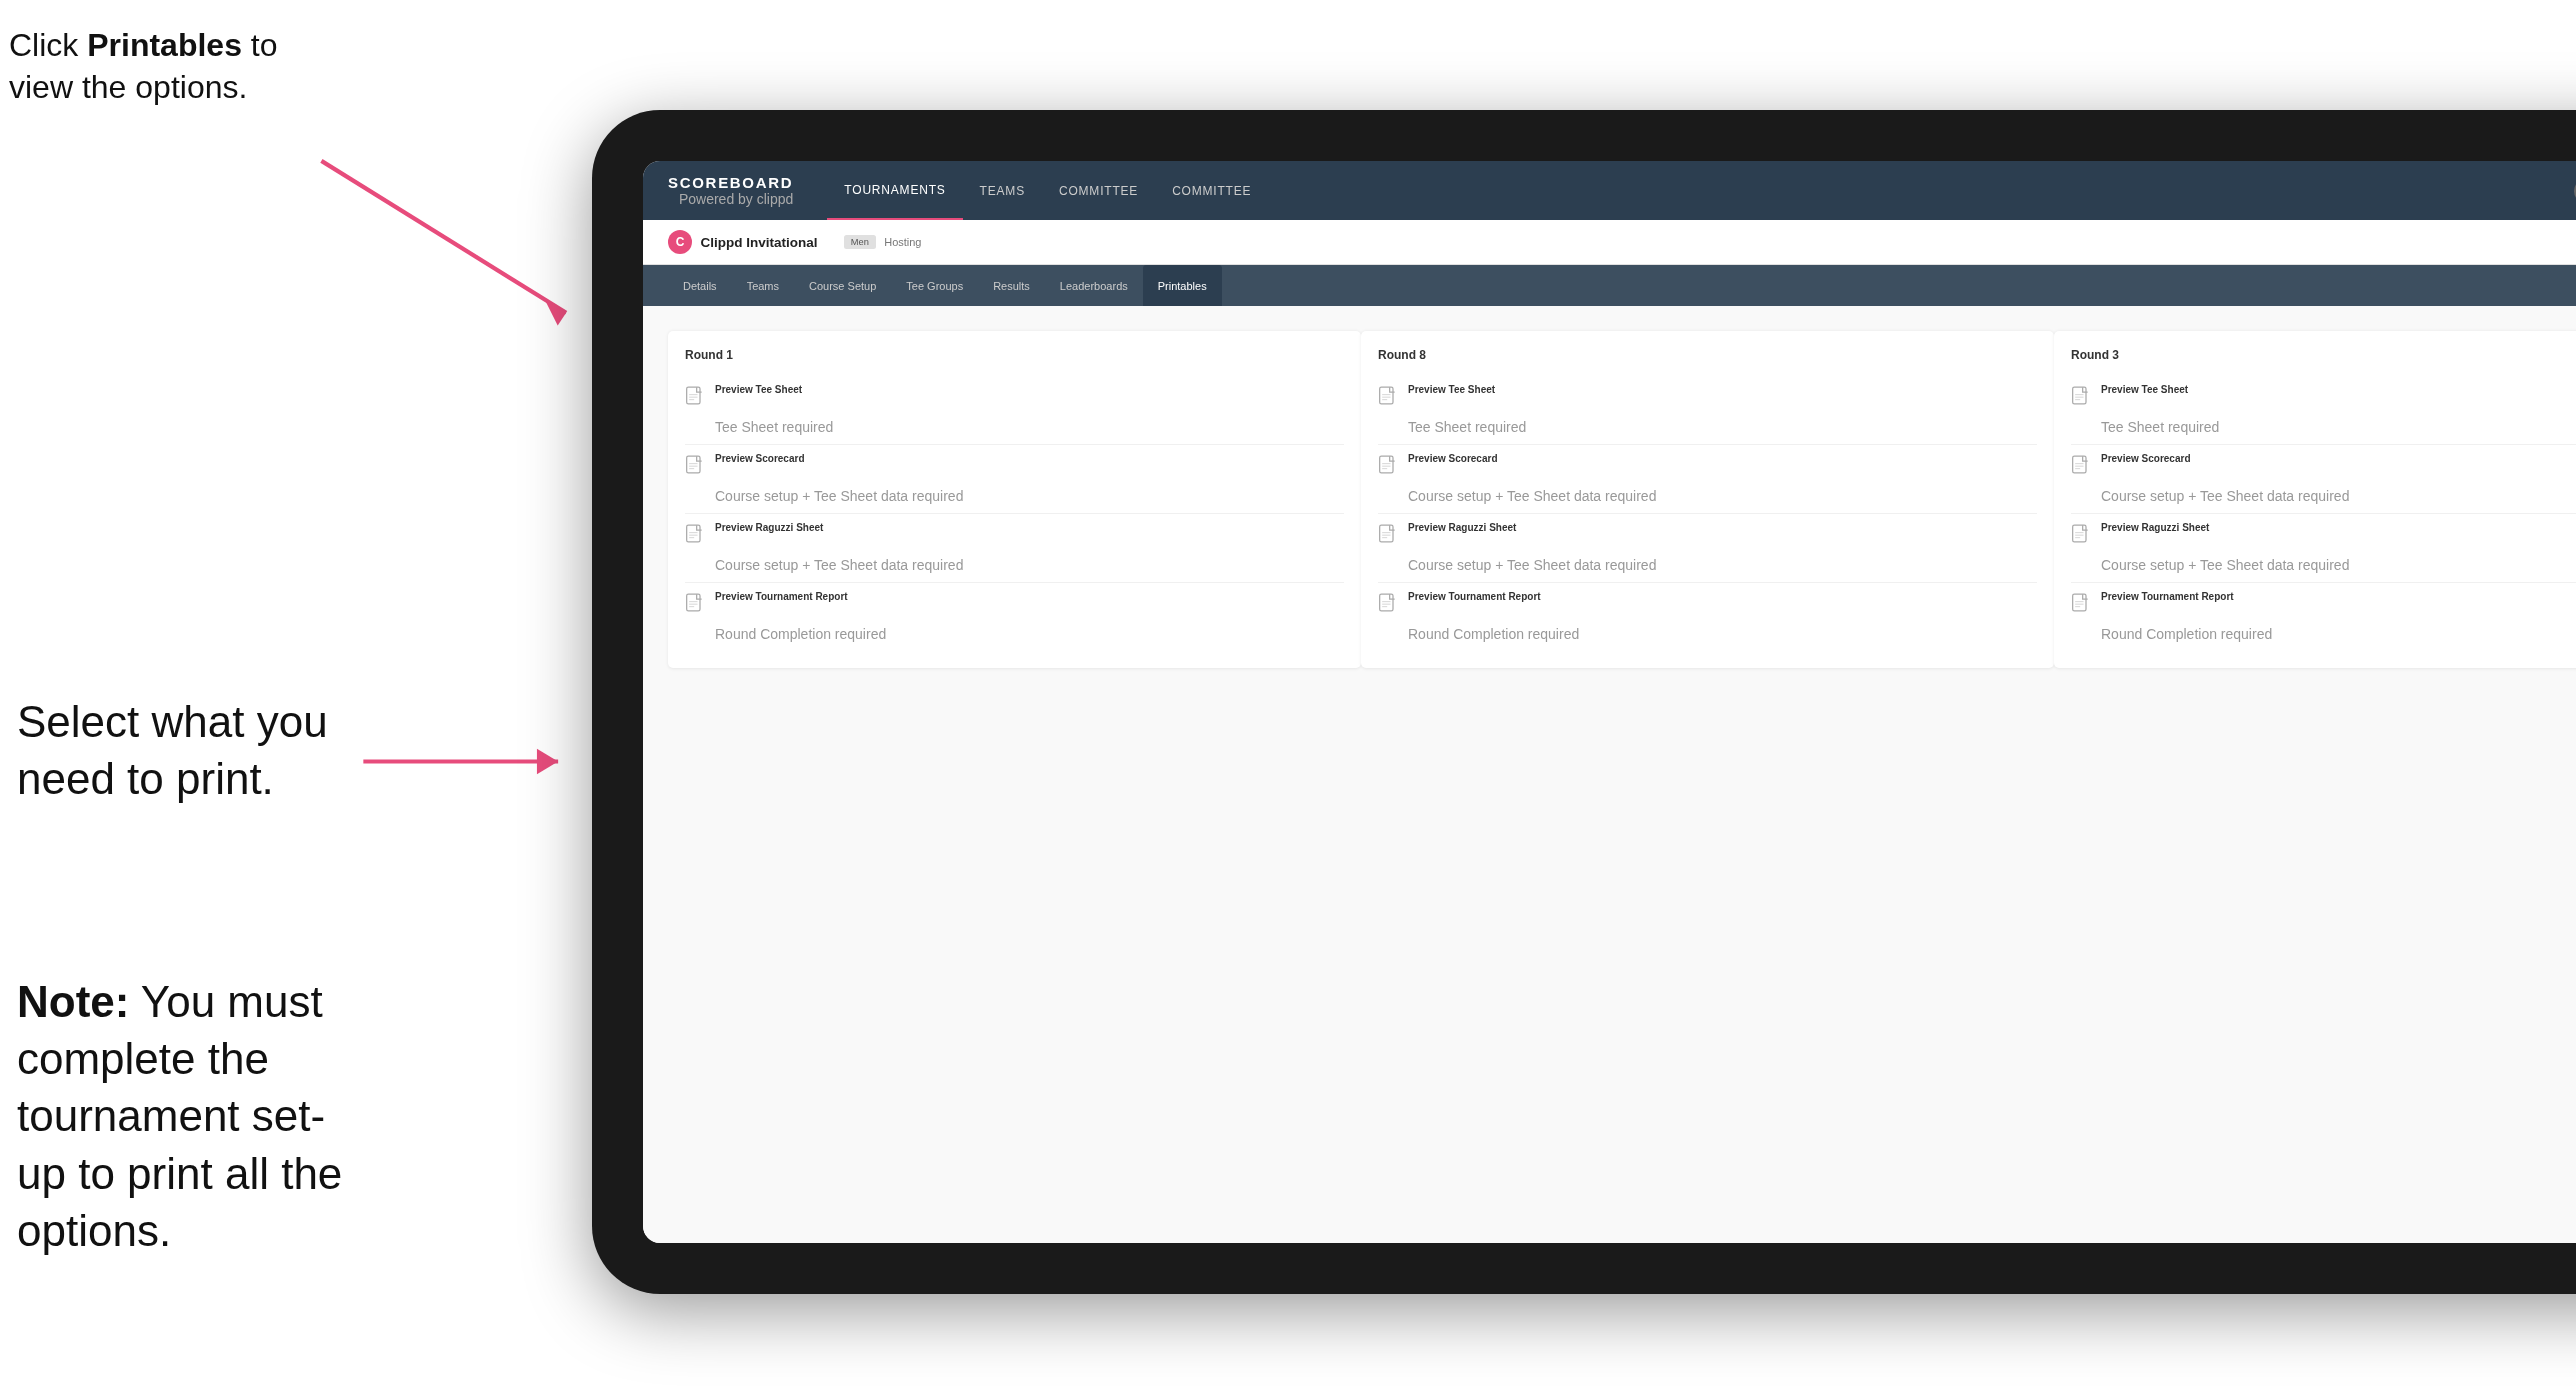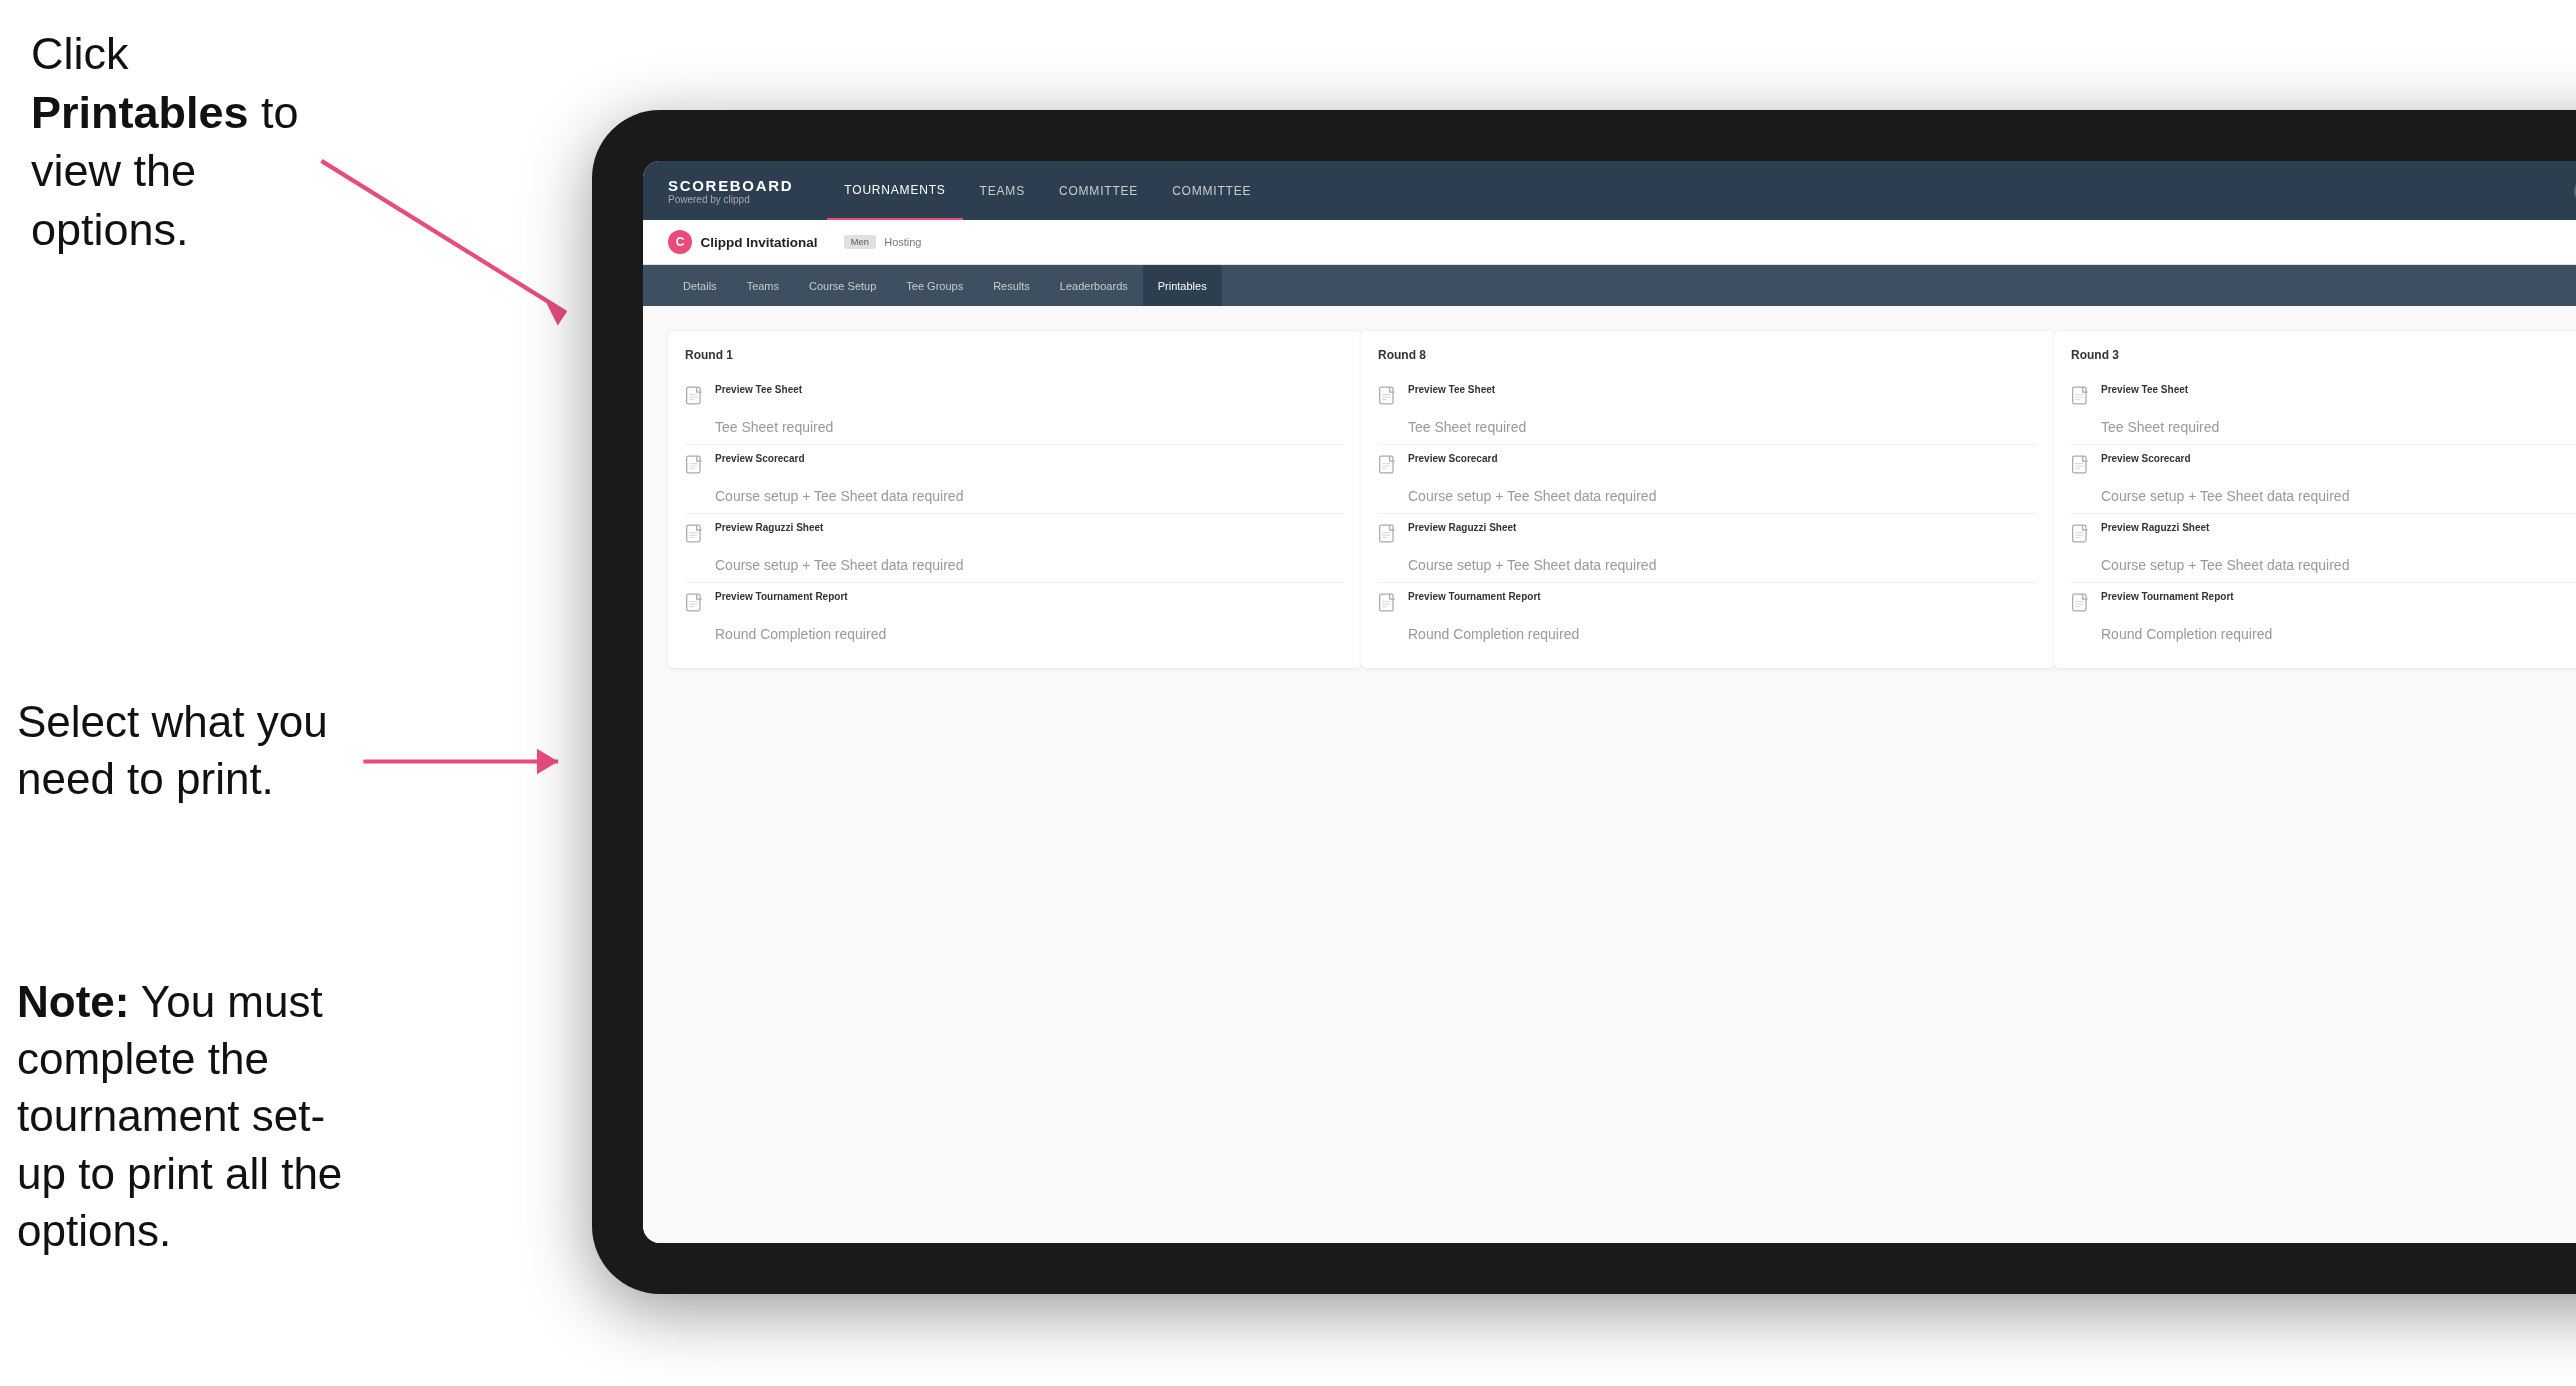--- a/index.html
+++ b/index.html
@@ -9,22 +9,22 @@
       width: 2576px;
       height: 1386px;
       position: relative;
       overflow: hidden;
     }
 
     
     .instruction-top {
       position: absolute;
       top: 25px;
-      left: 31px;
-      font-size: 45px;
+      left: 9px;
+      font-size: 32px;
       color: #111;
       line-height: 1.3;
       width: 321px;
     }
     .instruction-top strong { font-weight: 800; }
 
     .instruction-middle {
       position: absolute;
       top: 693px;
       left: 17px;
@@ -84,21 +84,22 @@
       margin-right: 34px;
     }
     .scoreboard-logo .logo-title {
       color: #ffffff;
       font-size: 15px;
       font-weight: 700;
       letter-spacing: 1.7px;
     }
     .scoreboard-logo .logo-sub {
       color: #aaaaaa;
-      font-size: 10px;
+      font-size: 14px;
+      text-align: right;
     }
 
     .top-nav-items {
       display: flex;
       gap: 0;
       flex: 1;
     }
     .top-nav-item {
       color: #cccccc;
       font-size: 12px;

